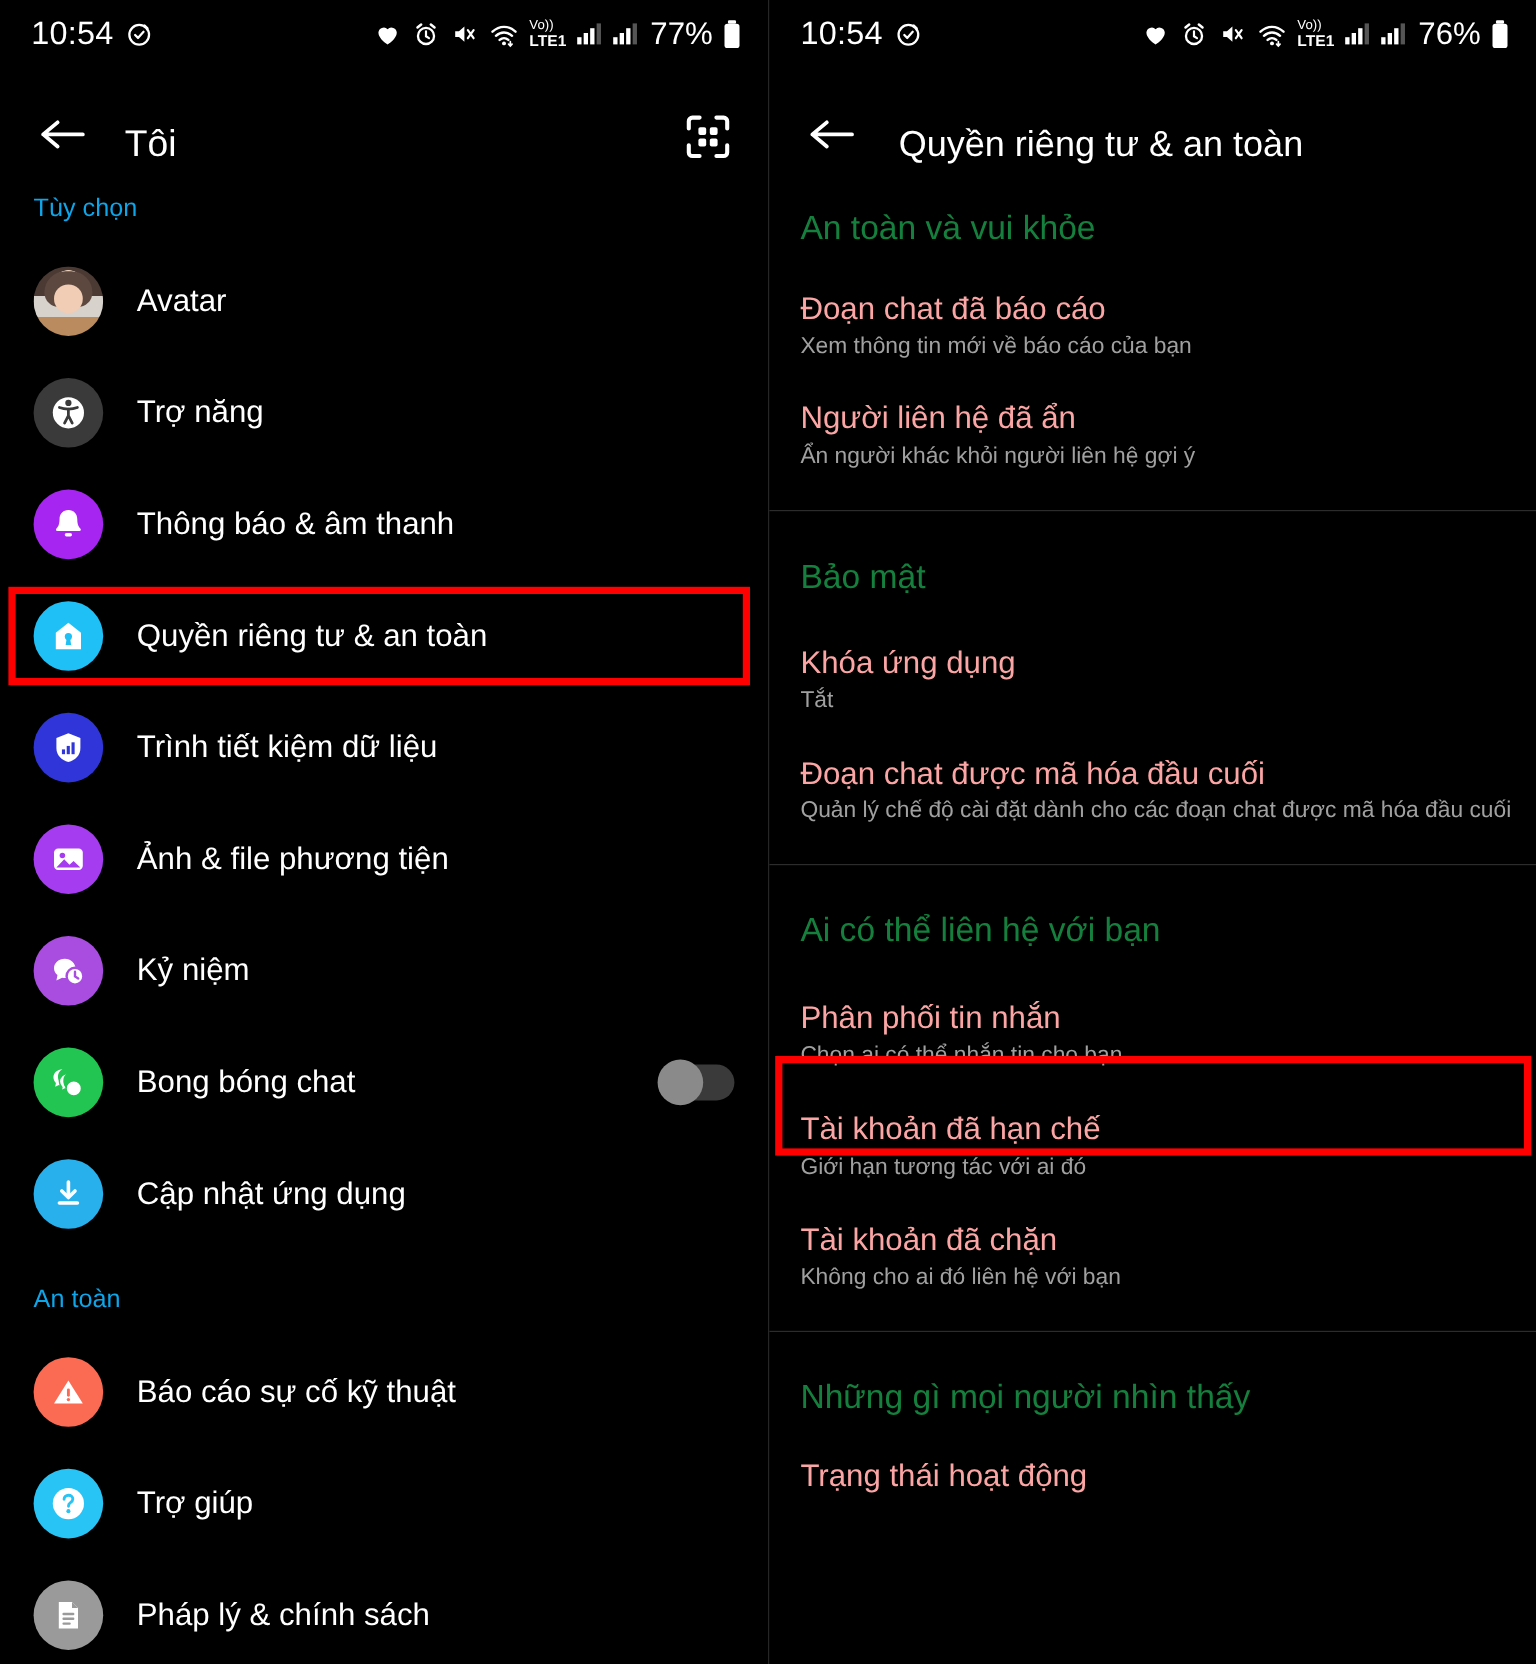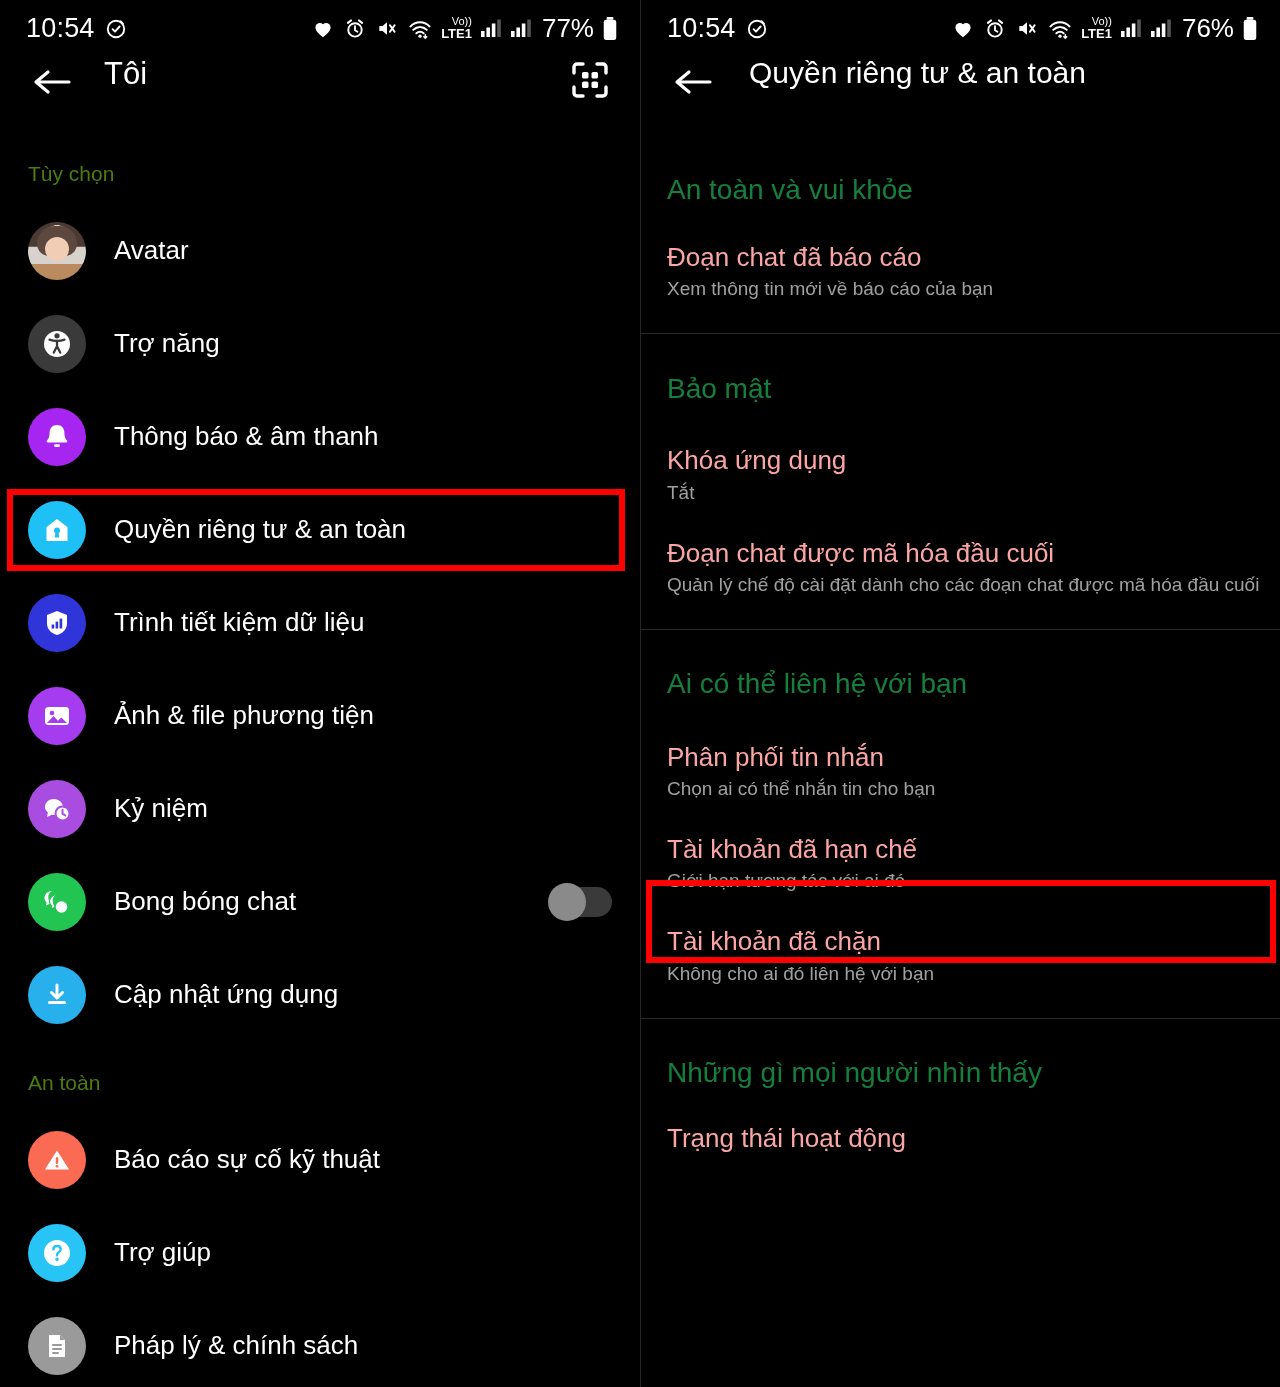--- a/index.html
+++ b/index.html
@@ -26,48 +26,48 @@
   
   .statusbar {
     height:56px;
     display:flex; align-items:center;
     padding:0 22px 0 26px;
     color:#fff;
   }
   .sb-time { font-size:27px; letter-spacing:.2px; }
   .sb-left { display:flex; align-items:center; gap:9px; }
   .sb-right { margin-left:auto; display:flex; align-items:center; gap:8px; }
-  .sb-icon { display:inline-flex; align-items:flex-end; justify-content:center; }
+  .sb-icon { display:inline-flex; align-items:flex-start; justify-content:center; }
   .sb-pct { font-size:26px; margin-left:2px; }
 
   
   .appbar {
     height:82px;
-    display:flex; align-items:flex-start;
+    display:flex; align-items:flex-end;
     padding:0 26px;
     color:#fff;
   }
   .back-btn {
     width:52px; height:52px;
     display:flex; align-items:center; justify-content:center;
     flex:0 0 auto;
   }
   .appbar-title {
     font-size:31px;
     font-weight:400;
     margin-left:26px;
     white-space:nowrap;
     color:#fff;
   }
   .panel.right .appbar-title { font-size:30px; margin-left:30px; }
   .appbar-action { margin-left:auto; display:flex; align-items:center; justify-content:center; width:48px; height:48px; }
 
   
   .section-label {
-    color:#4d7c0f;
+    color:#0ea5e9;
     font-size:21px;
     padding:0 0 0 28px;
   }
   .l-row {
     display:flex; align-items:center;
     height:93px;
     padding:0 28px;
   }
   .l-ico {
     width:58px; height:58px;
@@ -446,20 +446,24 @@
       <div class="appbar-title">Quyền riêng tư &amp; an toàn</div>
     </div>
 
     <div class="r-section-label" style="margin-top:36px;">An toàn và vui khỏe</div>
 
     <div class="r-row" style="margin-top:38px;">
       <div class="r-title">Đoạn chat đã báo cáo</div>
       <div class="r-sub">Xem thông tin mới về báo cáo của bạn</div>
     </div>
 
+    <div class="r-row" style="margin-top:35px;">
+      <div class="r-title">Người liên hệ đã ẩn</div>
+      <div class="r-sub">Ẩn người khác khỏi người liên hệ gợi ý</div>
+    </div>
 
     <div class="divider" style="margin-top:33px;"></div>
 
     <div class="r-section-label" style="margin-top:39px;">Bảo mật</div>
 
     <div class="r-row" style="margin-top:42px;">
       <div class="r-title">Khóa ứng dụng</div>
       <div class="r-sub">Tắt</div>
     </div>
 

